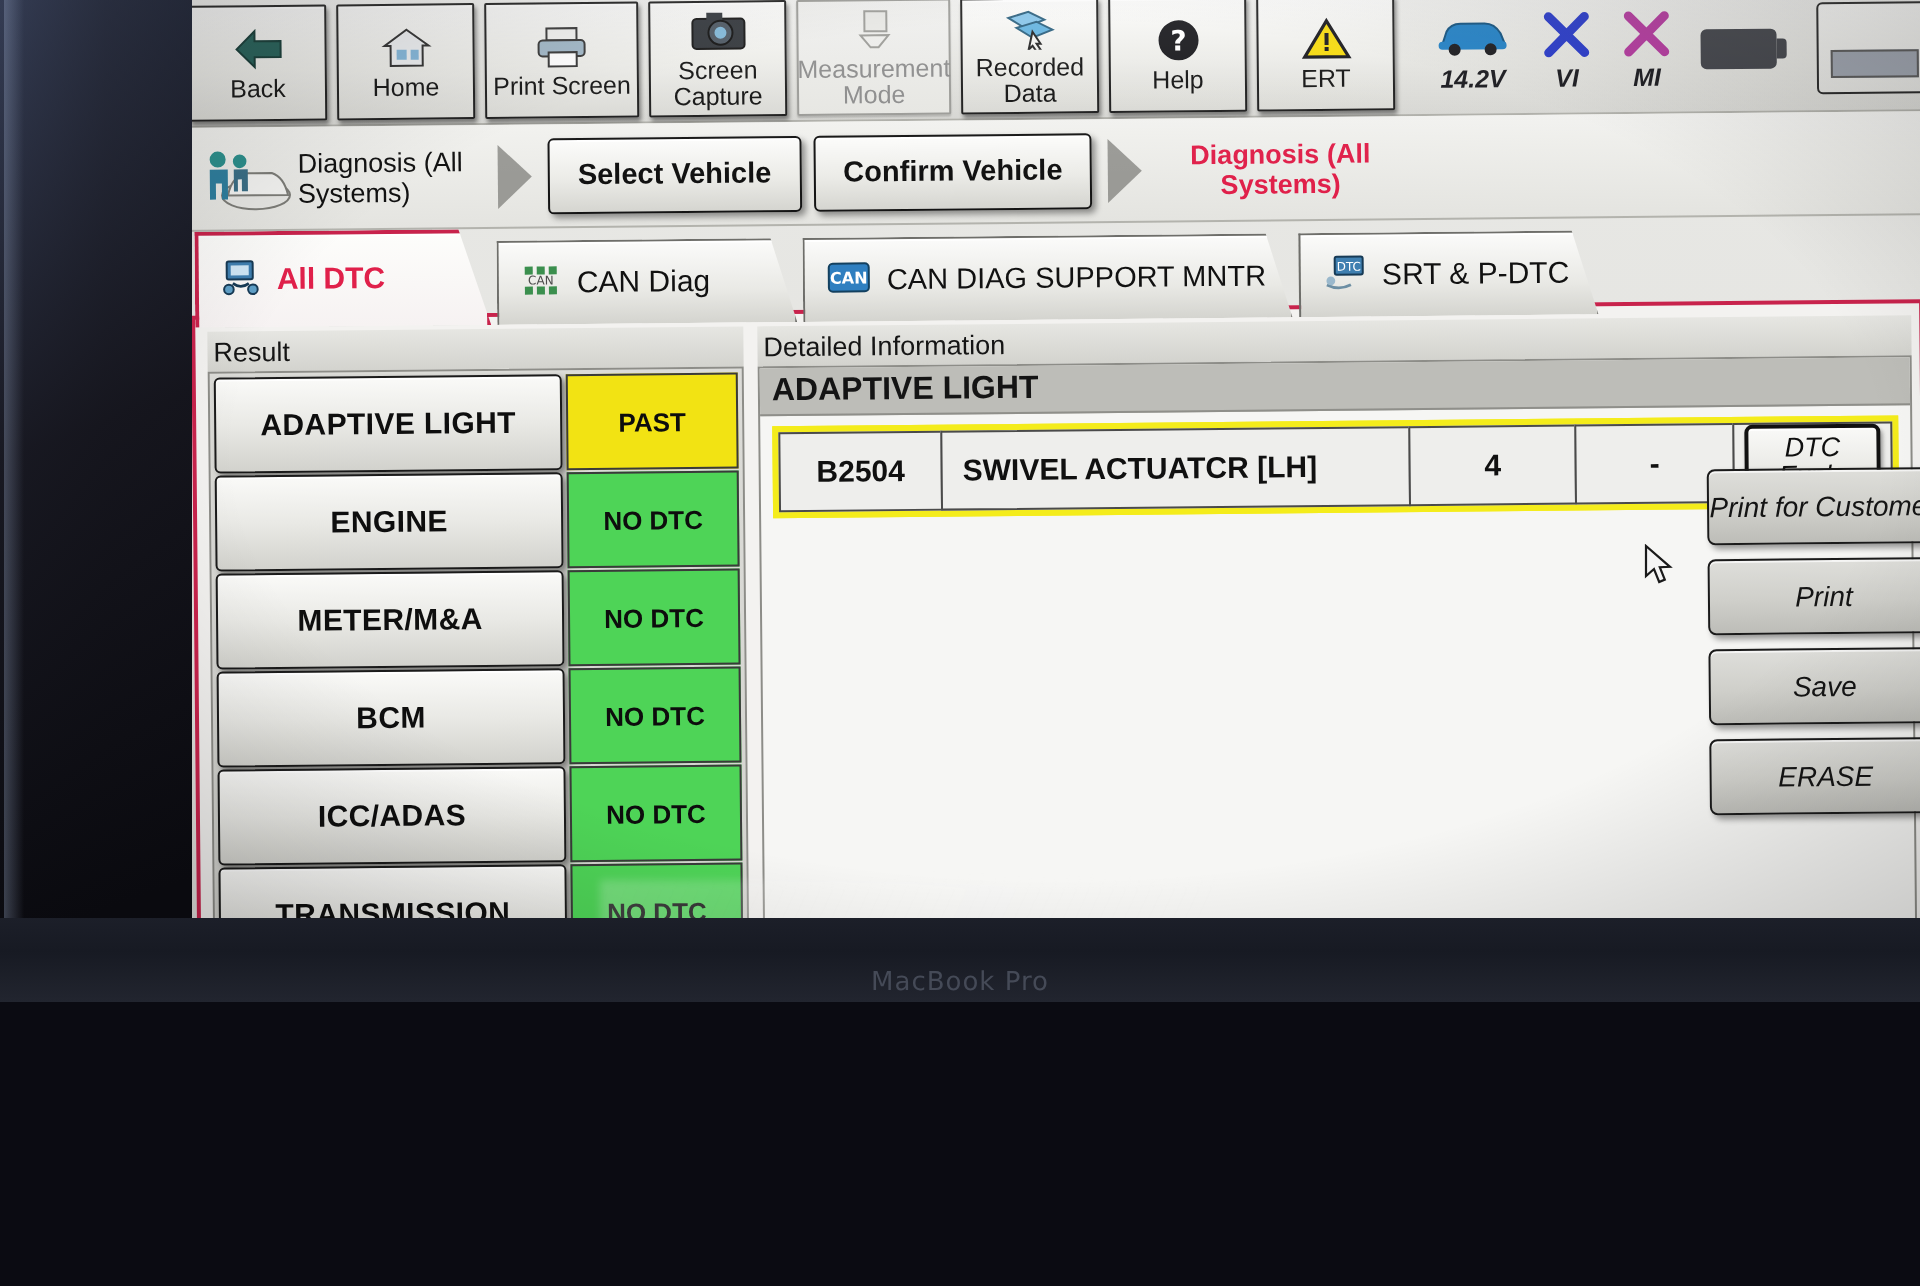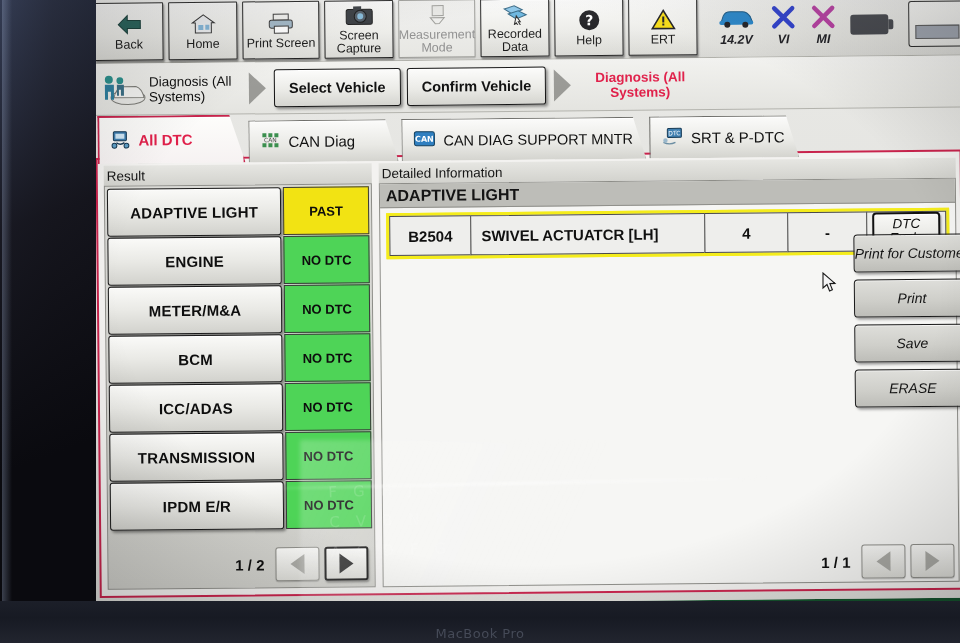--- a/index.html
+++ b/index.html
@@ -6,21 +6,21 @@
   * { box-sizing: border-box; margin: 0; padding: 0; }
   html, body {
     width: 960px; height: 643px;
     overflow: hidden;
     font-family: "Liberation Sans", sans-serif;
     background: #0b0b12;
   }
 
   
   #photo {
-    position: relative; width: 960px; height: 643px; overflow: hidden;
+    position: relative; width: 960px; height: 501px; overflow: hidden;
     background: #14532d;
   }
   .bezel-left {
     position: absolute; left: 0; top: 0; width: 96px; height: 643px;
     background:
       linear-gradient(160deg, rgba(60,70,95,.55) 0%, rgba(22,22,30,.9) 34%, rgba(10,10,15,1) 70%),
       linear-gradient(90deg, #2a3045 0%, #14141c 55%, #0a0a10 100%);
     z-index: 40;
   }
   .bezel-left:after {

